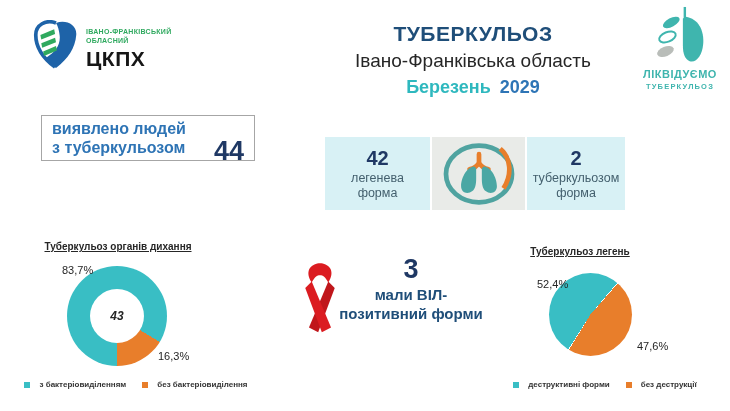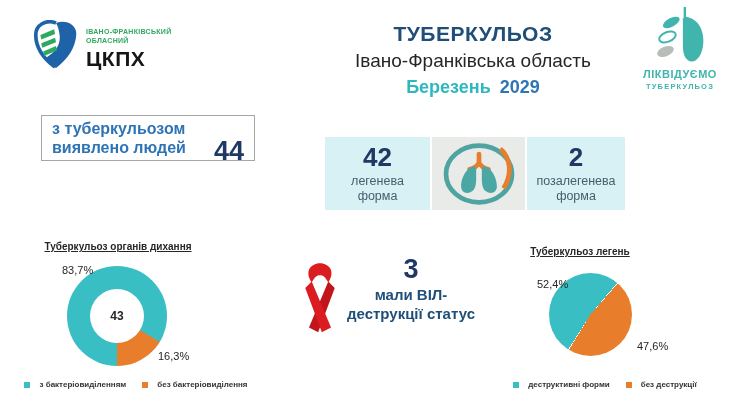--- a/index.html
+++ b/index.html
@@ -30,31 +30,31 @@
   .detected-text{flex:1;font-size:16px;font-weight:bold;color:var(--blue);line-height:1.2;}
   .detected-value{font-size:27px;font-weight:bold;color:var(--navy);margin-top:27px;}
 
   
   .stat-box{position:absolute;top:137px;height:73px;background:var(--box_cyan);
             display:flex;flex-direction:column;align-items:center;justify-content:center;}
   .stat-box.b1{left:325px;width:105px;}
   .stat-box.b2{left:527px;width:98px;}
   .icon-box{position:absolute;left:432px;top:137px;width:93px;height:73px;background:var(--box_gray);
             display:flex;align-items:center;justify-content:center;}
-  .stat-value{font-size:26px;font-weight:bold;color:var(--navy);line-height:1.1;}
+  .stat-value{font-size:20px;font-weight:bold;color:var(--navy);line-height:1.1;}
   .stat-label{font-size:12.5px;color:var(--label_slate);line-height:1.2;margin-top:2px;text-align:center;}
 
   
   .chart-title{position:absolute;font-size:10px;font-weight:bold;color:var(--text_dark);text-align:center;text-decoration:underline;}
   .chart-title.t1{left:18px;top:241px;width:200px;}
   .chart-title.t2{left:500px;top:246px;width:160px;}
   .donut{position:absolute;left:67px;top:266px;width:100px;height:100px;border-radius:50%;}
   .donut-hole{position:absolute;left:50%;top:50%;transform:translate(-50%,-50%);width:54px;height:54px;
               background:#fff;border-radius:50%;display:flex;align-items:center;justify-content:center;
-              font-size:12px;font-weight:bold;color:var(--text_dark);}
+              font-size:12px;font-weight:bold;color:var(--text_dark);font-style:italic;}
   .pie{position:absolute;left:549px;top:273px;width:83px;height:83px;border-radius:50%;}
   .pct{position:absolute;font-size:11px;font-weight:normal;color:var(--text_dark);text-align:center;}
   .pct.p1a{left:62px;top:264px;}
   .pct.p1b{left:158px;top:350px;}
   .pct.p2a{left:521px;top:278px;padding-left:16px;}
   .pct.p2b{left:637px;top:340px;}
   .legend{position:absolute;display:flex;justify-content:center;gap:16px;
           font-size:8px;font-weight:bold;color:#333;}
   .legend.l1{left:12px;top:380px;width:248px;}
   .legend.l2{left:502px;top:380px;width:206px;}
@@ -115,22 +115,22 @@
       <ellipse class="f-brand" cx="19" cy="17" rx="9.5" ry="4.5" transform="rotate(-28 19 17)"></ellipse>
       <ellipse cx="15" cy="32" rx="9" ry="5" transform="rotate(-22 15 32)" fill="#fff" stroke="var(--brand_teal)" stroke-width="2"></ellipse>
       <ellipse class="f-leafgray" cx="13" cy="47" rx="9" ry="5" transform="rotate(-22 13 47)"></ellipse>
     </svg>
     <div class="campaign-line1">ЛІКВІДУЄМО</div>
     <div class="campaign-line2">ТУБЕРКУЛЬОЗ</div>
   </div>
 
   <div class="detected">
     <div class="detected-text">
+      <div>виявлено людей</div>
       <div>з туберкульозом</div>
-      <div>виявлено людей</div>
     </div>
     <div class="detected-value">44</div>
   </div>
 
   <div class="stat-box b1">
     <div class="stat-value">42</div>
     <div class="stat-label">
       <div>легенева</div>
       <div>форма</div>
     </div>
@@ -142,21 +142,21 @@
       <ellipse class="s-ring-orange" cx="40" cy="35" rx="35" ry="30" stroke-width="5" stroke-dasharray="46 165" transform="rotate(-50 40 35)"></ellipse>
       <path class="s-trachea" stroke-width="5" stroke-linecap="round" d="M40 14 V23 M40 23 C38 27 34 29 30 30 M40 23 C42 27 46 29 50 30"></path>
       <path class="f-lungs" d="M35 27 C28 27 21 38 21 48 C21 55 28 57 33 53 C36 51 37 46 37 40 L37 29 Z"></path>
       <path class="f-lungs" d="M45 27 C52 27 59 38 59 48 C59 55 52 57 47 53 C44 51 43 46 43 40 L43 29 Z"></path>
     </svg>
   </div>
 
   <div class="stat-box b2">
     <div class="stat-value">2</div>
     <div class="stat-label">
-      <div>позалегенева</div>
+      <div>туберкульозом</div>
       <div>форма</div>
     </div>
   </div>
 
   <div class="chart-title t1">Туберкульоз органів дихання</div>
   <div class="donut" style="background: conic-gradient(from 180deg, rgb(57, 190, 196) 0deg, rgb(57, 190, 196) 301.32deg, rgb(232, 126, 43) 301.32deg, rgb(232, 126, 43) 360deg);">
     <div class="donut-hole">43</div>
   </div>
   <div class="pct p1a">83,7%</div>
   <div class="pct p1b">16,3%</div>
@@ -174,21 +174,21 @@
   <div class="ribbon">
     <svg width="46" height="74" viewBox="0 0 50 80">
       <path class="f-ribbon-dark" d="M34 20 L13 70 L23 75 L41 27 Z"></path>
       <path class="f-ribbon" d="M16 20 L37 70 L27 75 L9 27 Z"></path>
       <path class="f-ribbon" d="M16 21 C7 7 17 0 25 0 C33 0 43 7 34 21 C31 15 28 13 25 13 C22 13 19 15 16 21 Z"></path>
     </svg>
   </div>
   <div class="hiv-block">
     <div class="hiv-value">3</div>
     <div class="hiv-line">мали ВІЛ-</div>
-    <div class="hiv-line">деструкції статус</div>
+    <div class="hiv-line">позитивний форми</div>
   </div>
 
   <div class="chart-title t2">Туберкульоз легень</div>
   <div class="pie" style="background: conic-gradient(from 211.4deg, rgb(255, 255, 255) 0deg, rgb(255, 255, 255) 1.2deg, rgb(57, 190, 196) 1.2deg, rgb(57, 190, 196) 188.64deg, rgb(255, 255, 255) 188.64deg, rgb(255, 255, 255) 189.84deg, rgb(232, 126, 43) 189.84deg, rgb(232, 126, 43) 360deg);"></div>
   <div class="pct p2a">52,4%</div>
   <div class="pct p2b">47,6%</div>
   <div class="legend l2">
     <div class="legend-item">
       <span class="swatch" style="background: rgb(57, 190, 196);"></span>
       <span>деструктивні форми</span>

